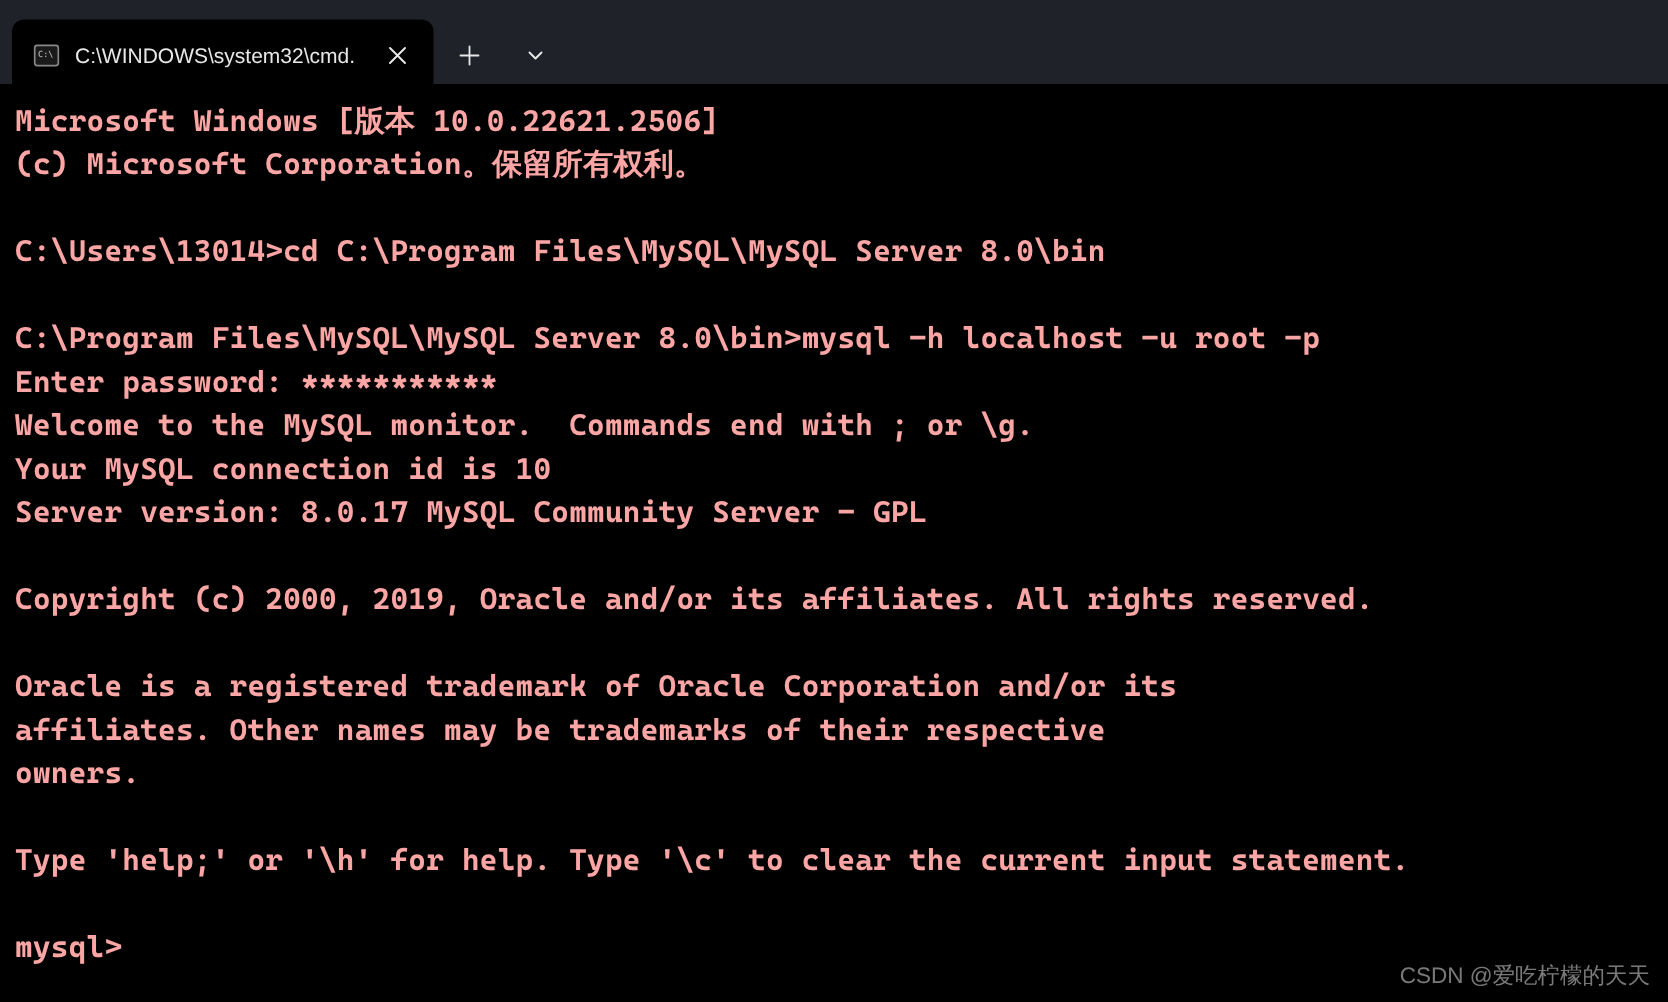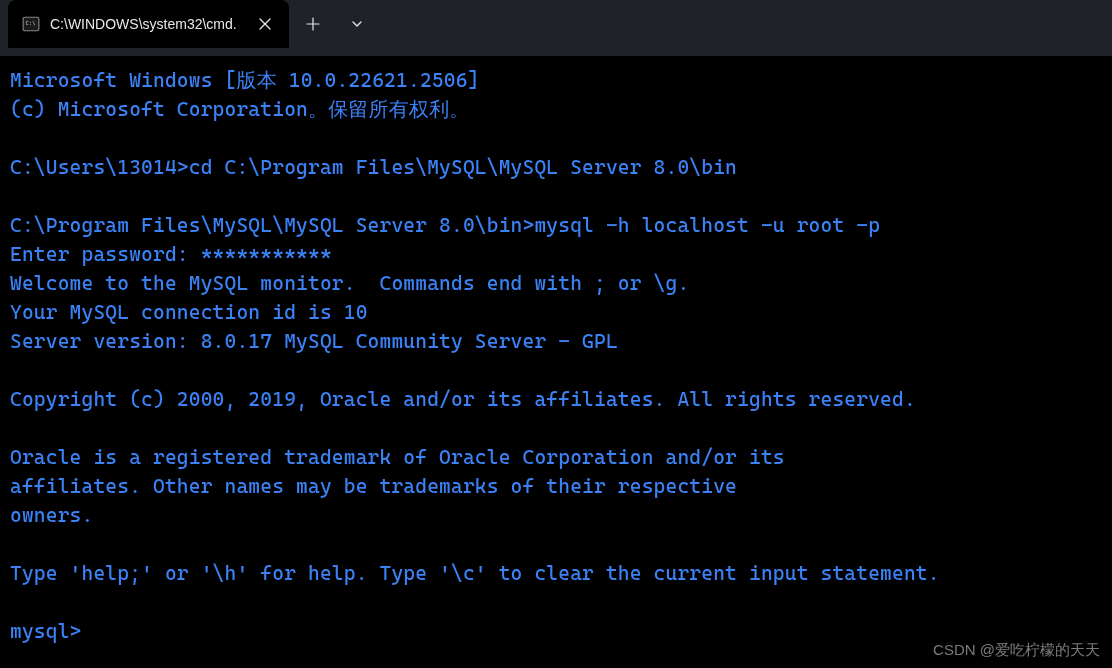--- a/index.html
+++ b/index.html
@@ -13,21 +13,21 @@
       background: #000000;
       font-family: Consolas, 'Cascadia Mono', monospace;
       overflow: hidden;
       position: relative;
     }
     .titlebar {
       height: 56px;
       background: #1f2329;
       display: flex;
       align-items: flex-start;
-      padding-top: 0;
+      padding-top: 13px;
     }
     .tab {
       display: flex;
       align-items: center;
       background: #000000;
       height: 48px;
       padding: 0 12px 0 14px;
       border-radius: 8px 8px 0 0;
       margin-left: 8px;
       gap: 10px;
@@ -75,26 +75,27 @@
       display: flex;
       align-items: center;
       justify-content: center;
       color: #e8e8e8;
       cursor: pointer;
       border-radius: 4px;
       font-size: 16px;
     }
     .terminal-content {
       padding: 10px 2px 10px 10px;
-      color: #3b82f6;
+      color: #fca5a5;
       font-size: 20px;
       line-height: 29px;
       white-space: pre;
       font-family: Consolas, 'Cascadia Mono', monospace;
       letter-spacing: 0.2px;
+      font-weight: bold;
     }
     .watermark {
       position: absolute;
       right: 12px;
       bottom: 8px;
       color: rgba(220,220,220,0.55);
       font-size: 15px;
       font-family: 'Segoe UI', 'Microsoft YaHei', sans-serif;
       text-align: center;
     }

